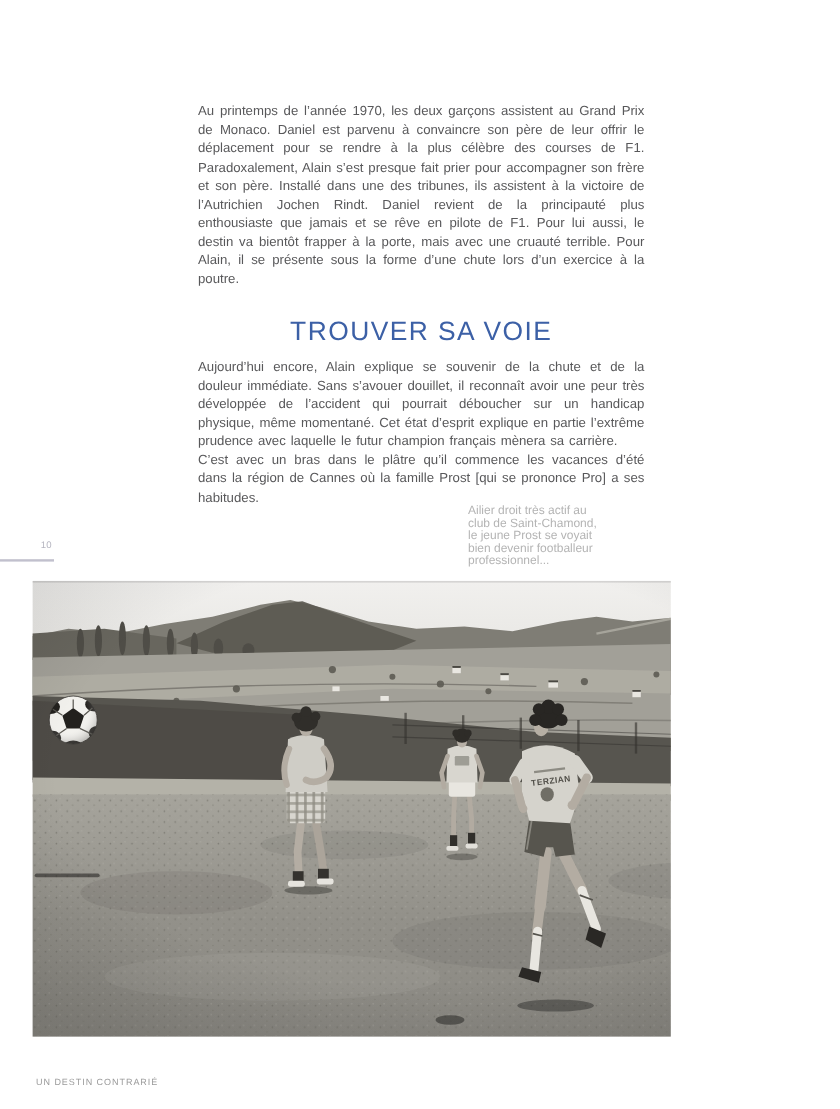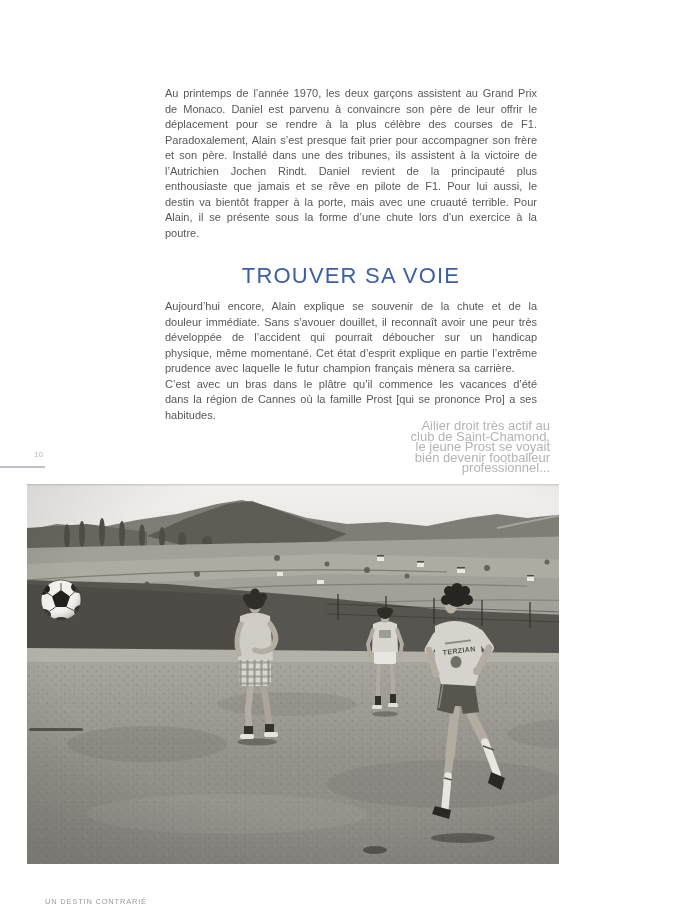--- a/index.html
+++ b/index.html
@@ -10,27 +10,27 @@
   .body-col{position:absolute;left:165px;top:86px;width:372px;}
   .body-col p{
     margin:0;font-size:11px;line-height:15.5px;color:#58585a;
     text-align:justify;word-spacing:1px;
   }
   .heading{
     margin:22px 0 10px 0;font-size:22px;line-height:26px;font-weight:500;
     letter-spacing:1.2px;color:#3c60a6;text-align:center;
   }
   .caption{
-    position:absolute;top:421px;right:9px;width:160px;text-align:right;
-    font-size:13px;line-height:10.5px;color:#b4b4b4;white-space:pre-line;
+    position:absolute;top:421px;right:9px;width:160px;text-align:left;
+    font-size:10px;line-height:10.5px;color:#b4b4b4;white-space:pre-line;
   }
   .page-num{position:absolute;left:34px;top:450px;font-size:8px;color:#b5b5c0;}
   .page-num-rule{position:absolute;left:0;top:466px;width:45px;height:2px;background:#c1c0cd;}
   .footer{
-    position:absolute;left:45px;top:897px;font-size:7.5px;
+    position:absolute;left:30px;top:897px;font-size:7.5px;
     letter-spacing:.8px;color:#9b9b9b;
   }
   .photo{position:absolute;left:27px;top:484px;width:654px;height:380px;}
   .photo svg{display:block;}
 </style>
 </head>
 <body>
 
 <div class="page">
 

